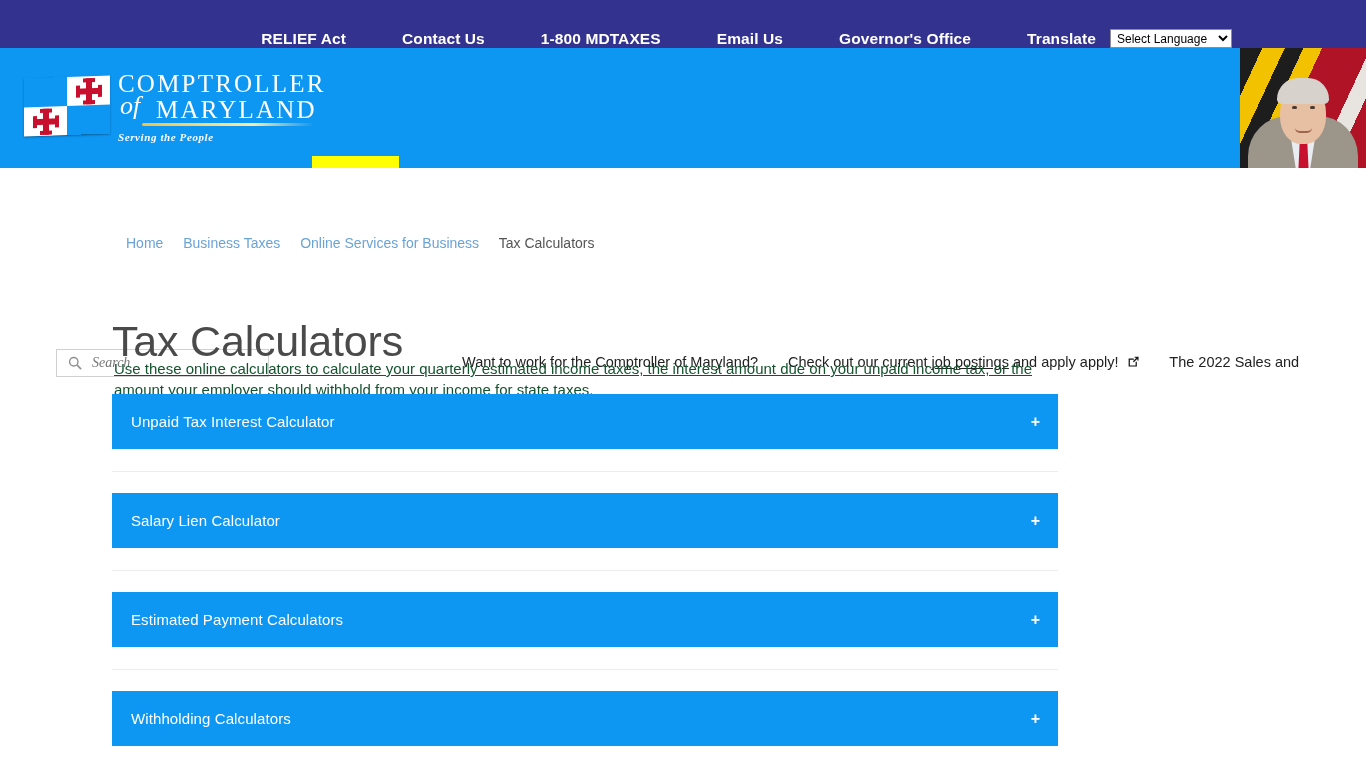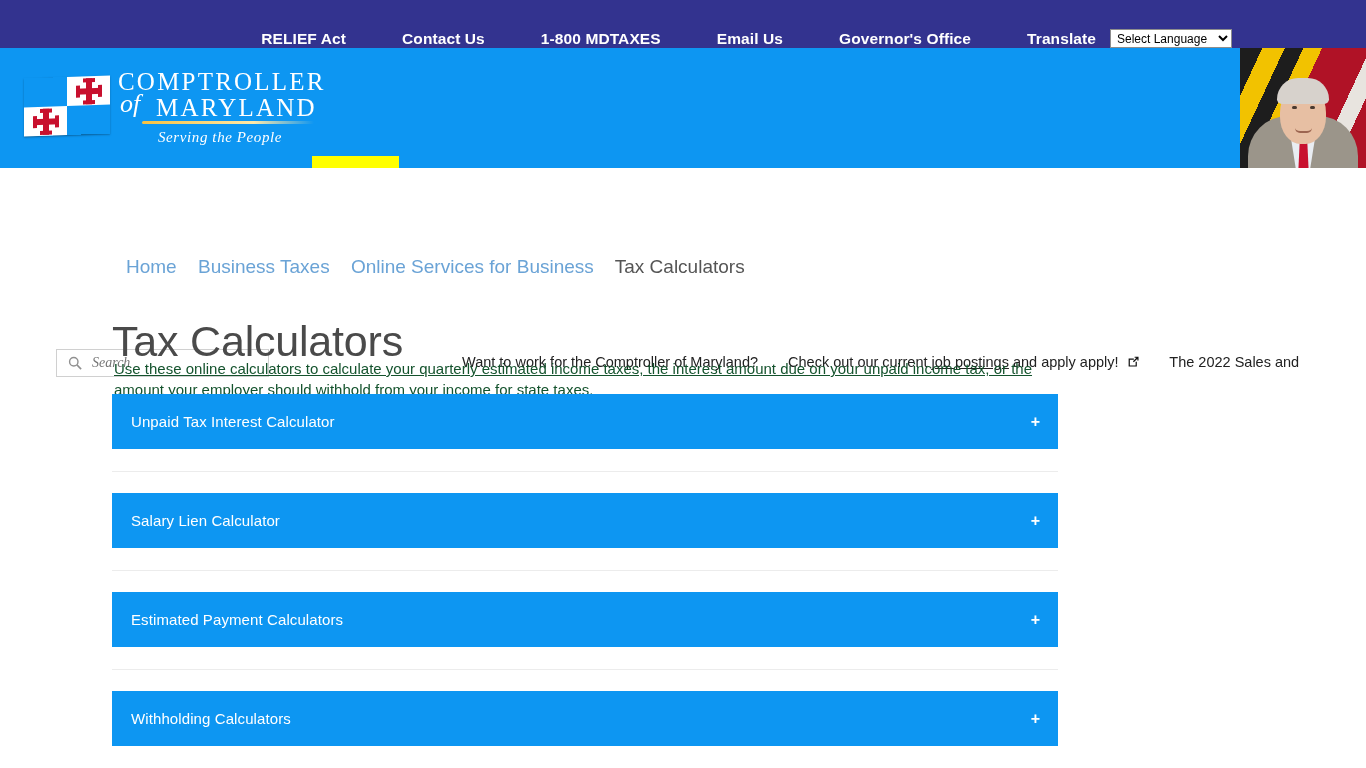--- a/index.html
+++ b/index.html
@@ -124,24 +124,23 @@
   .swoosh {
     position: absolute; left: 24px; top: 54px;
     width: 172px; height: 3px;
     background: linear-gradient(90deg, #f6c142 0%, #ffe9a8 65%, rgba(255,255,255,0) 100%);
     border-radius: 2px;
   }
   .lt3 {
     color: #ffffff;
     font-family: "Liberation Serif", serif;
     font-style: italic;
-    font-weight: normal;
-    font-size: 15px;
+    font-weight: bold;
+    font-size: 11px;
     letter-spacing: 0.6px;
-    margin-left: 40px;
     margin-top: 8px;
   }
 
   
   #nav {
     position: absolute; left: 312px; top: 108px;
     height: 48px;
     display: flex; align-items: flex-start;
   }
   .nav-link {
@@ -272,22 +271,22 @@
     overflow: hidden;
     font-size: 14.5px;
     color: #222222;
   }
   #ticker .item { margin-right: 26px; }
   #ticker a { color: #222222; text-decoration: underline; cursor: pointer; }
   .ext-icon { display: inline-block; width: 13px; height: 13px; margin-left: 8px; vertical-align: -1px; }
 
   
   #breadcrumb {
-    position: absolute; left: 126px; top: 256px;
-    font-size: 19px;
+    position: absolute; left: 126px; top: 235px;
+    font-size: 14px;
     color: #444;
   }
   #breadcrumb .crumb {
     color: #6aa3d6; text-decoration: none; margin-right: 16px; cursor: pointer;
   }
   #breadcrumb .crumb.current { color: #555555; cursor: default; }
 
   #page-title {
     position: absolute; left: 112px; top: 288px;
     font-size: 43px;

